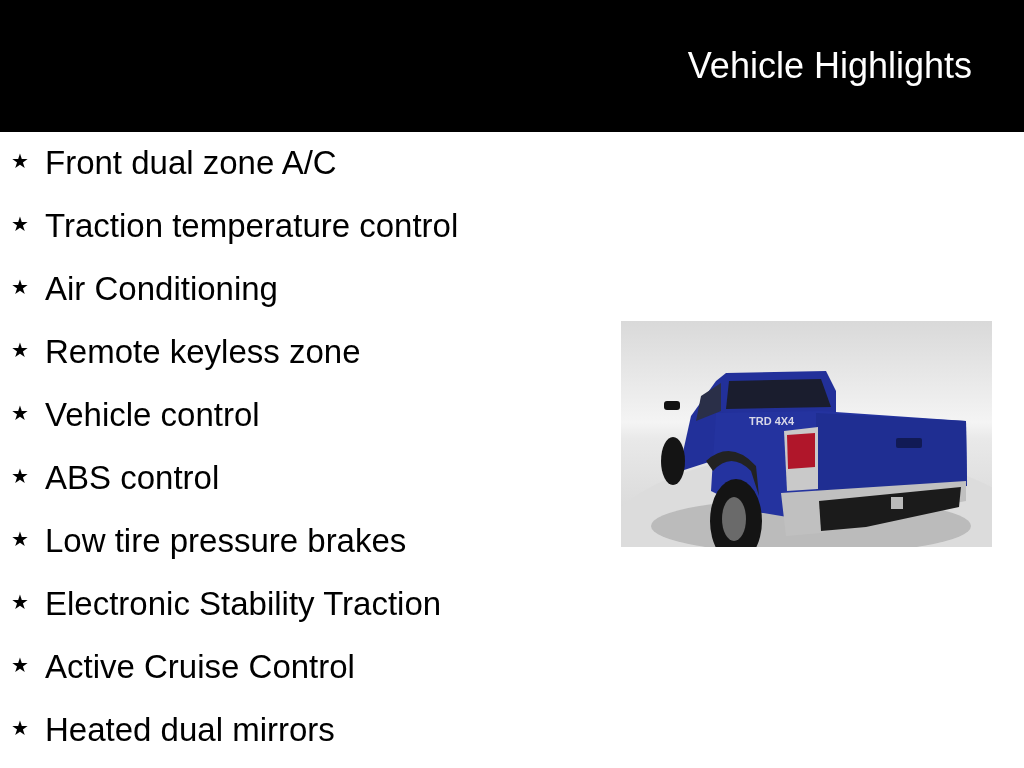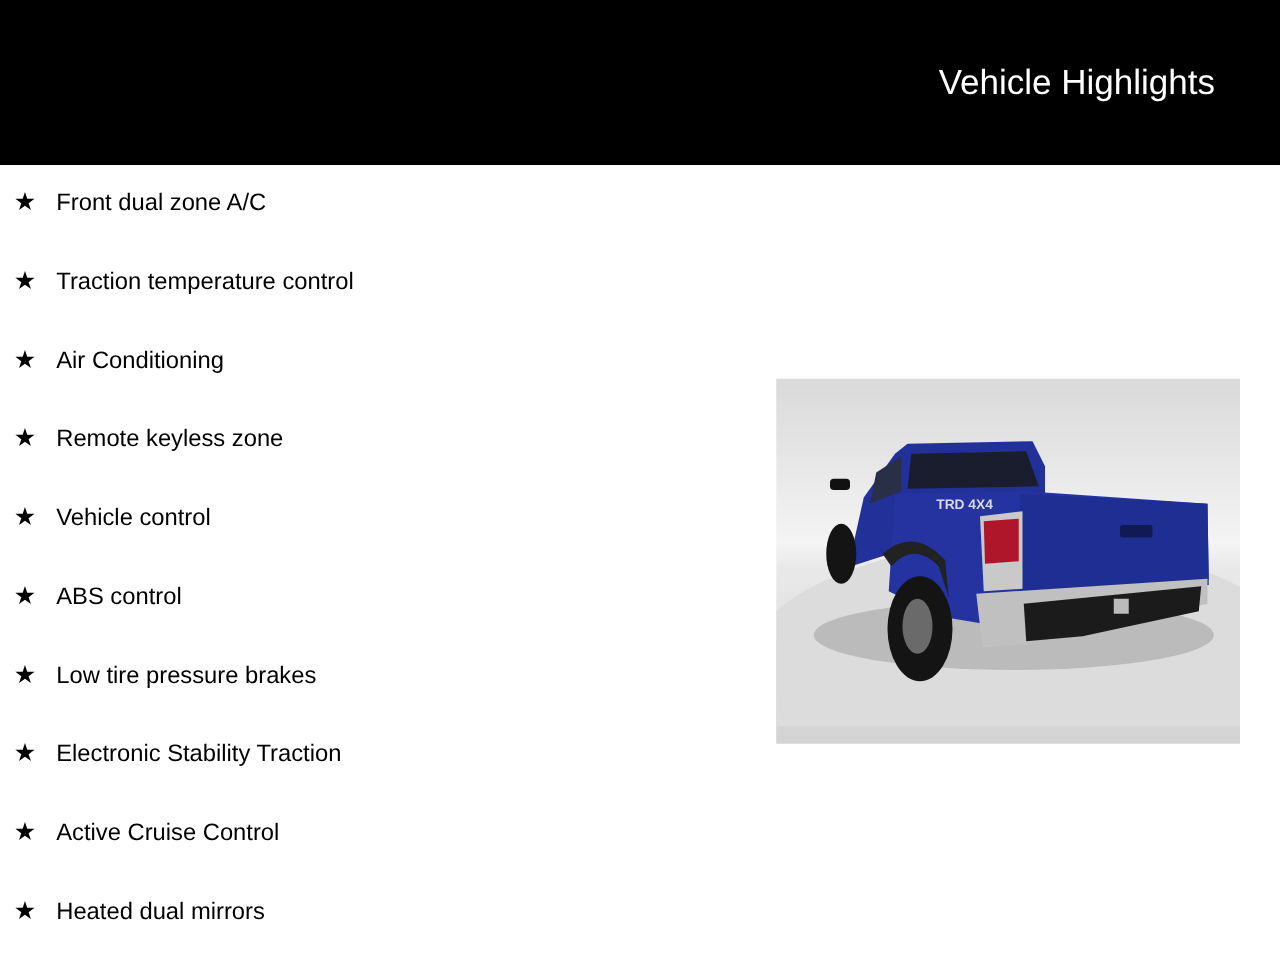--- a/index.html
+++ b/index.html
@@ -9,44 +9,44 @@
       font-family: "Liberation Sans", sans-serif;
       position: relative;
     }
     .header {
       position: absolute; left: 0; top: 0;
       width: 1024px; height: 132px;
       background: #000000;
     }
     .header-title {
       position: absolute; right: 52px; top: 47px;
-      color: #ffffff; font-size: 28px; line-height: 38px;
+      color: #ffffff; font-size: 36px; line-height: 38px;
       white-space: nowrap;
     }
     .features {
       position: absolute; left: 0; top: 132px;
       list-style: none; margin: 0; padding: 0;
     }
     .feature {
       position: absolute; left: 0; height: 40px;
       display: flex; align-items: center;
       white-space: nowrap;
     }
     .star {
       position: absolute; left: 11px; top: 8px;
       font-size: 20px; line-height: 20px; color: #000;
       font-family: "DejaVu Sans", sans-serif;
     }
     .feature-label {
       position: absolute; left: 45px; top: 0;
-      font-size: 19px; line-height: 40px; color: #000;
+      font-size: 33px; line-height: 40px; color: #000;
     }
     .vehicle-photo {
-      position: absolute; left: 621px; top: 303px;
-      width: 371px; height: 292px; overflow: hidden;
+      position: absolute; left: 621px; top: 321px;
+      width: 371px; height: 226px; overflow: hidden;
       background: linear-gradient(#d9d9d9 0%, #f4f4f4 45%, #e9e9e9 52%, #d3d3d3 100%);
     }
   </style>
 </head>
 <body>
 
 <div class="header">
   <div class="header-title">Vehicle Highlights</div>
 </div>
 

